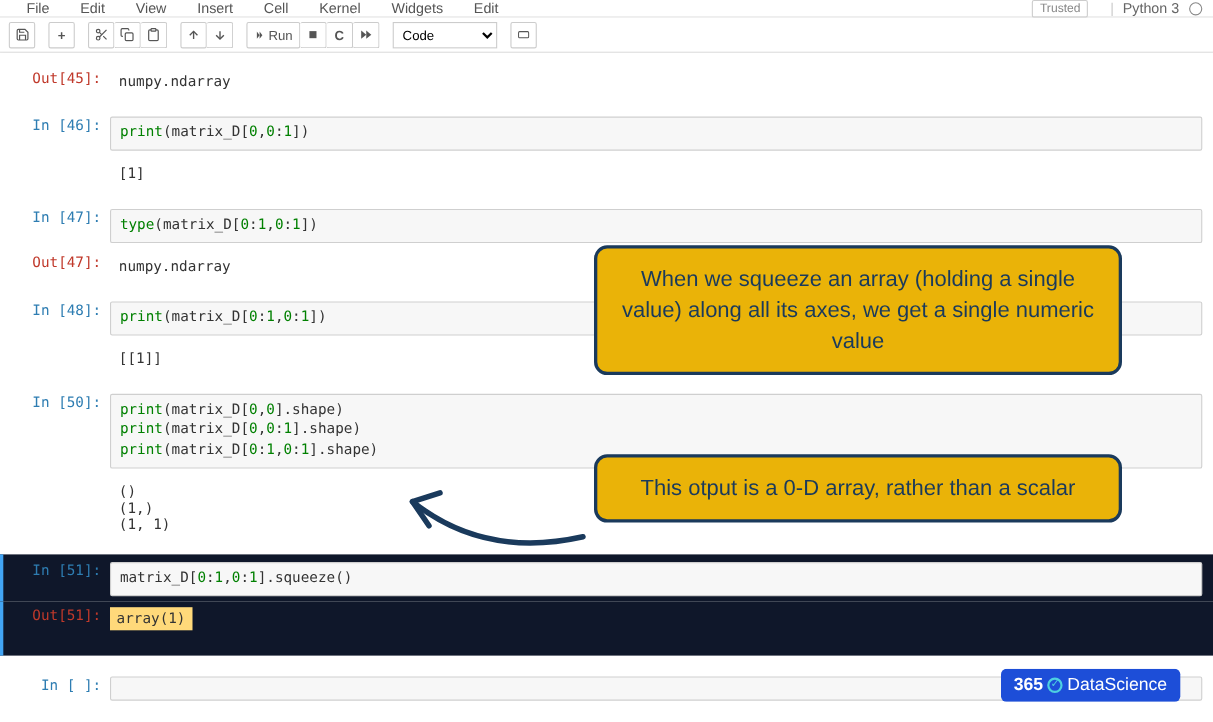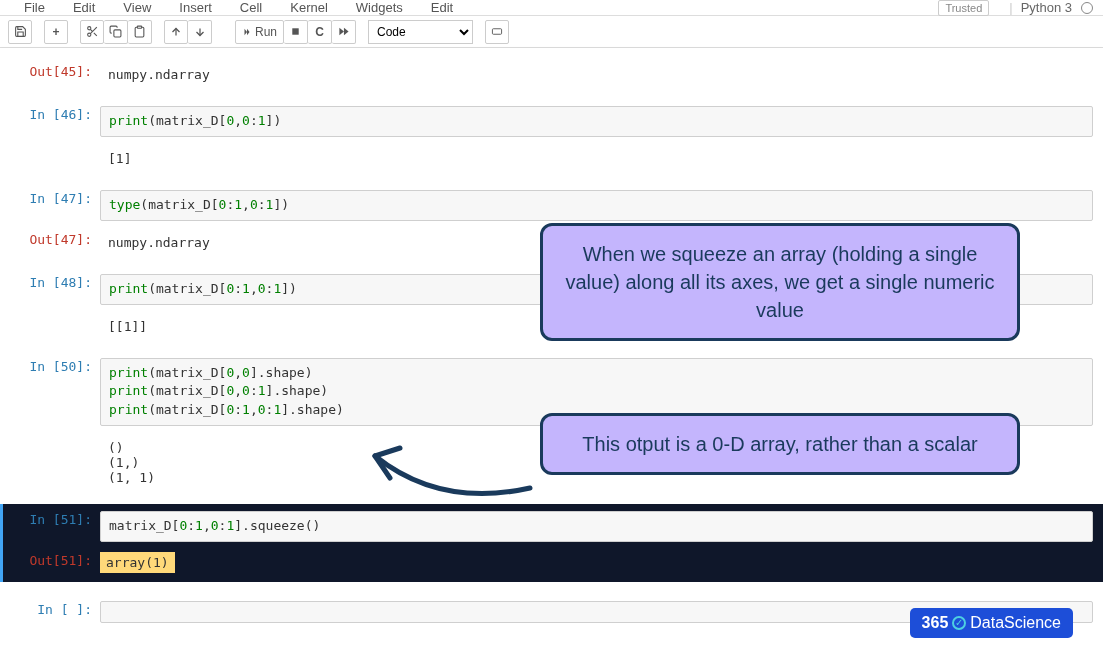--- a/index.html
+++ b/index.html
@@ -53,30 +53,30 @@
   height: 24px;
   min-width: 24px;
   display: flex;
   align-items: center;
   justify-content: center;
   font-size: 12px;
   cursor: pointer;
   border-radius: 2px;
   color: #555;
 }
-.tbtn.run { padding: 0 6px; gap: 3px; margin-left: 11px; }
+.tbtn.run { padding: 0 6px; gap: 3px; }
 .tgroup { display: flex; gap: 0; }
 .tgroup .tbtn:not(:first-child) { border-left: none; }
 .tsep { width: 8px; }
 .cell-type-select {
   border: 1px solid #ccc;
   height: 24px;
   font-size: 12px;
   padding: 0 4px;
-  width: 105px;
+  width: 95px;
   background: #fff;
 }
 .notebook-area {
   background: #fff;
   padding: 10px 0 20px 0;
   min-height: 540px;
   box-shadow: 0 1px 3px rgba(0,0,0,0.1);
   margin-bottom: 40px;
   position: relative;
 }
@@ -122,21 +122,21 @@
   padding: 3px 6px;
 }
 
 .kw { color: #008000; }
 .num { color: #008000; }
 
 .annot {
   position: absolute;
   border: 3px solid #1a3a5c;
   border-radius: 12px;
-  background: #c4b5fd;
+  background: #eab308;
   color: #1a3a5c;
   font-family: Arial, sans-serif;
   font-size: 20px;
   font-weight: 400;
   text-align: center;
   padding: 14px 20px;
   line-height: 1.4;
 }
 .arrow-svg { position: absolute; }
 .logo-badge {
@@ -335,21 +335,21 @@
 (1, 1)</div>
       </div>
   </div>
 
   <div class="cell selected" style="margin-top:10px;padding-top:4px;">
     <div class="prompt in">In [<span>51</span>]:</div>
     <div class="cell-body">
         <div class="input-area">matrix_D[<span class="num">0</span>:<span class="num">1</span>,<span class="num">0</span>:<span class="num">1</span>].squeeze()</div>
       </div>
   </div>
-  <div class="cell selected" style="padding-bottom:6px;">
+  <div class="cell selected" style="padding-bottom:20px;">
     <div class="prompt out">Out[<span>51</span>]:</div>
     <div class="cell-body"><span class="output-area highlight">array(1)</span></div>
   </div>
 
   <div class="cell" style="margin-top:14px;">
     <div class="prompt in">In [ ]:</div>
     <div class="cell-body">
         <div class="input-area" style="min-height:22px;"></div>
       </div>
   </div>

